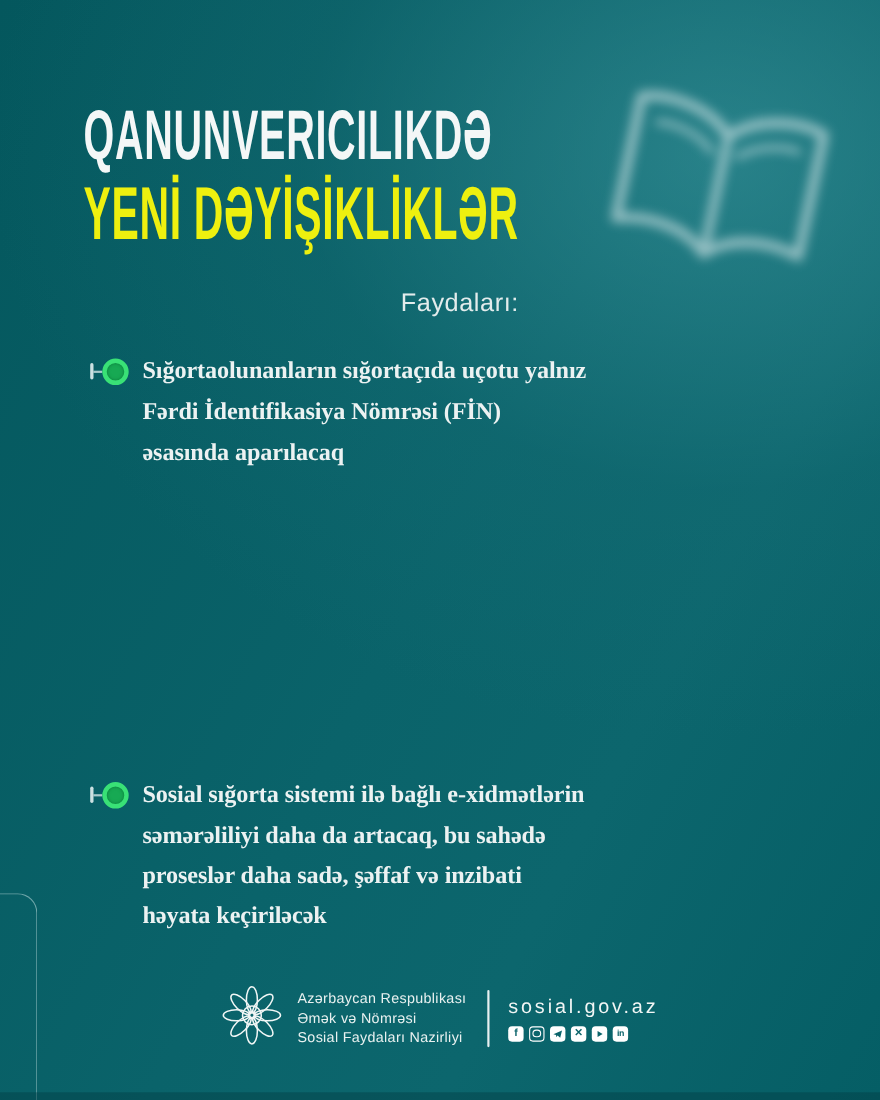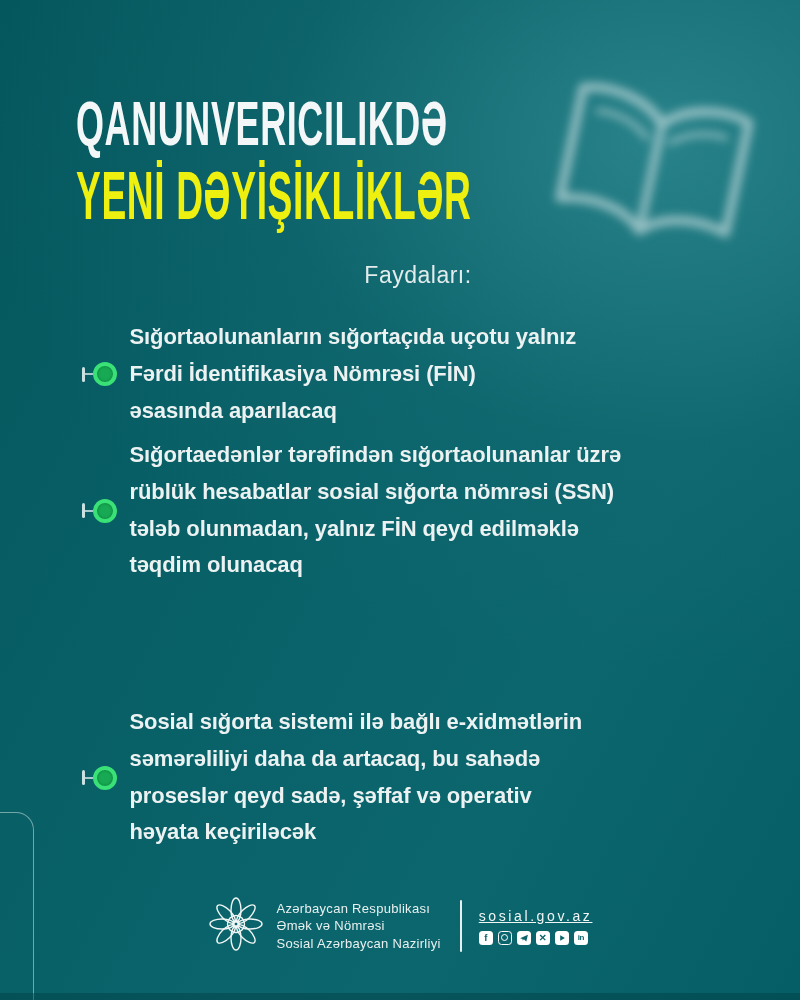--- a/index.html
+++ b/index.html
@@ -12,38 +12,38 @@
     background-color:#07606
   }
   
   .poster{background-color:#075f66;}
   .title-line{position:absolute;left:76px;transform-origin:left top;font-weight:700;white-space:nowrap;}
   .title-1{top:86px;font-size:58px;color:#f4f7f7;transform:scale(0.62,1.10);letter-spacing:1px;}
   .title-2{top:156px;font-size:62px;color:#eef00f;transform:scale(0.60,1.10);letter-spacing:1px;}
   .subtitle{position:absolute;top:262px;left:0;width:100%;text-align:center;color:#e3ecec;
     font-size:23px;font-weight:400;letter-spacing:.5px;transform:translateX(18px);}
   .book{position:absolute;left:538px;top:84px;opacity:.52;filter:blur(5px);transform:rotate(12deg);}
-  .bullet{position:absolute;left:82px;display:flex;gap:13px;align-items:center;}
+  .bullet{position:absolute;left:82px;display:flex;gap:13px;align-items:flex-start;font-family:Liberation Serif, serif;}
   .b1{top:319px}.b2{top:437px}.b3{top:584px}.b4{top:704px}
   .marker{display:flex;align-items:center;height:37px;flex:0 0 auto;}
   .marker .tick{width:2.5px;height:15px;background:rgba(238,248,248,.85);border-radius:2px;}
   .marker .dash{width:8px;height:2px;background:rgba(238,248,248,.7);}
   .marker .node{width:16px;height:16px;border-radius:50%;background:#17a953;
     border:4.5px solid #39e176;box-shadow:inset 0 0 3px rgba(0,90,40,.6);}
   .bullet-text{color:#ecf2f2;font-size:22px;font-weight:700;line-height:36.8px;
     letter-spacing:-.1px;white-space:pre-line;max-width:615px;}
   .corner-line{position:absolute;left:0;top:812px;width:33px;height:200px;
     border-top:1.5px solid rgba(220,240,240,.5);border-right:1.5px solid rgba(220,240,240,.5);
     border-top-right-radius:18px;}
   .bottom-strip{position:absolute;left:0;bottom:0;width:100%;height:7px;background:rgba(2,62,68,.45);}
   .footer{position:absolute;left:0;right:0;bottom:44px;display:flex;justify-content:center;align-items:center;}
   .ministry-text{margin-left:13px;color:#e9f1f0;font-size:13px;line-height:17.5px;letter-spacing:.3px;font-weight:400;}
   .divider{width:2px;height:52px;background:rgba(255,255,255,.9);border-radius:1px;margin:0 17px 0 19px;}
   .site-block{display:flex;flex-direction:column;gap:7px;}
-  .website{color:#f2f6f5;font-size:14px;letter-spacing:2.6px;font-weight:400;text-decoration:underline;}
+  .website{color:#f2f6f5;font-size:18px;letter-spacing:2.6px;font-weight:400;}
   .social-row{display:flex;gap:5px;}
   .sicon{width:14px;height:14px;border-radius:3.5px;background:#fff;color:#0b646b;
     display:flex;align-items:center;justify-content:center;font-weight:700;font-size:9.5px;line-height:1;}
   .sicon.outline{background:transparent;border:1.6px solid #fff;box-sizing:border-box;}
   .sicon.outline .lens{width:5.5px;height:5.5px;border:1.6px solid #fff;border-radius:50%;}
   .sicon svg{display:block;}
   .sicon .in-txt{font-size:8px;letter-spacing:-.5px;}
 </style>
 </head>
 <body>
@@ -67,40 +67,29 @@
   <div class="bullet b1">
     <span class="marker">
         <span class="tick"></span>
         <span class="dash"></span>
         <span class="node"></span>
       </span>
     <span class="bullet-text">Sığortaolunanların sığortaçıda uçotu yalnız
 Fərdi İdentifikasiya Nömrəsi (FİN)
 əsasında aparılacaq</span>
   </div>
-  <div class="bullet b2">
-    <span class="marker">
-        <span class="tick"></span>
-        <span class="dash"></span>
-        <span class="node"></span>
-      </span>
-    <span class="bullet-text">Sığortaedənlər tərəfindən sığortaolunanlar üzrə
-rüblük hesabatlar sosial sığorta nömrəsi (SSN)
-tələb olunmadan, yalnız FİN qeyd edilməklə
-təqdim olunacaq</span>
-  </div>
   <div class="bullet b4">
     <span class="marker">
         <span class="tick"></span>
         <span class="dash"></span>
         <span class="node"></span>
       </span>
     <span class="bullet-text">Sosial sığorta sistemi ilə bağlı e-xidmətlərin
 səmərəliliyi daha da artacaq, bu sahədə
-proseslər qeyd sadə, şəffaf və operativ
+proseslər daha sadə, şəffaf və inzibati
 həyata keçiriləcək</span>
   </div>
 
   <div class="corner-line"></div>
   <div class="bottom-strip"></div>
 
   <div class="footer">
     <span>
       <svg width="56" height="56" viewBox="0 0 56 56" fill="none" stroke="#f0f6f5" stroke-width="1.4">
         <g transform="translate(28,28)">
@@ -113,21 +102,21 @@
           <ellipse rx="5" ry="12" cy="-14" transform="rotate(270)"></ellipse>
           <ellipse rx="5" ry="12" cy="-14" transform="rotate(315)"></ellipse>
           <circle r="8.5"></circle>
           <circle r="3"></circle>
         </g>
       </svg>
     </span>
     <div class="ministry-text">
       <div>Azərbaycan Respublikası</div>
       <div>Əmək və Nömrəsi</div>
-      <div>Sosial Azərbaycan Nazirliyi</div>
+      <div>Sosial Faydaları Nazirliyi</div>
     </div>
     <div class="divider"></div>
     <div class="site-block">
       <div class="website">sosial.gov.az</div>
       <div class="social-row">
         <span class="sicon" title="facebook">f</span>
         <span class="sicon outline" title="instagram">
             <span class="lens"></span>
           </span>
         <span class="sicon" title="telegram">

